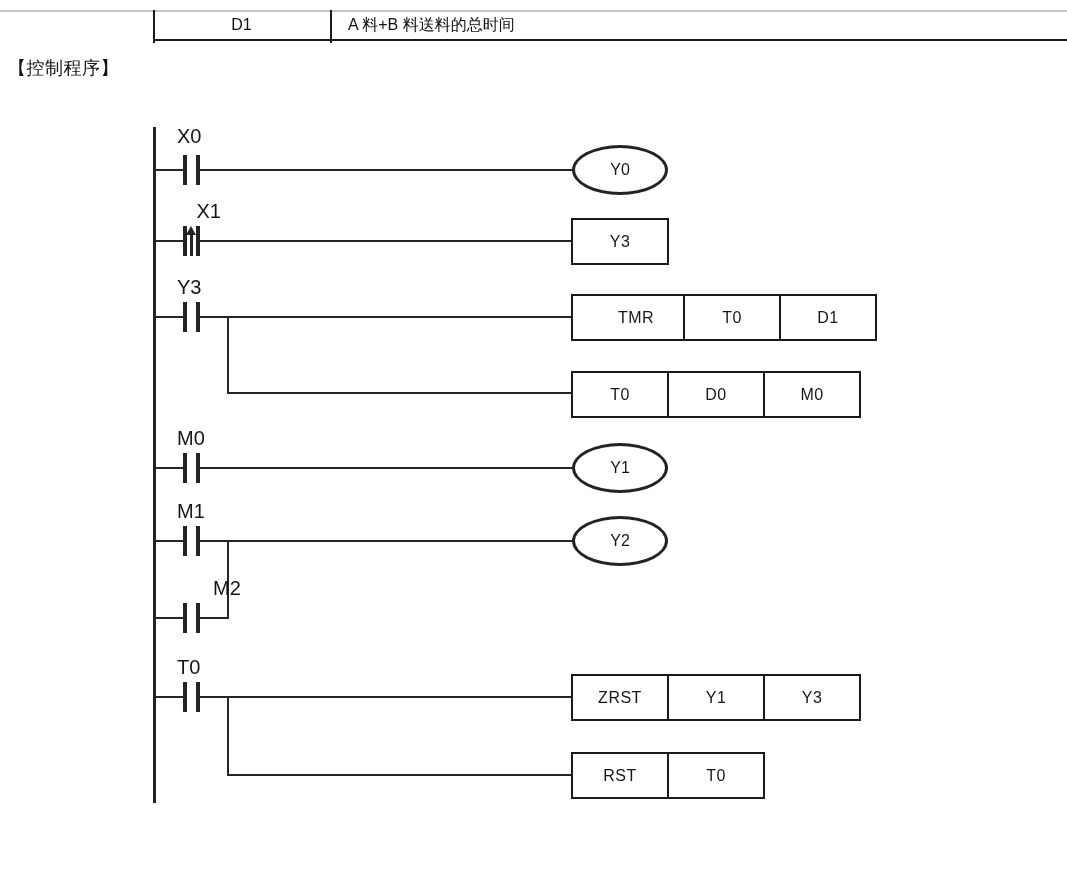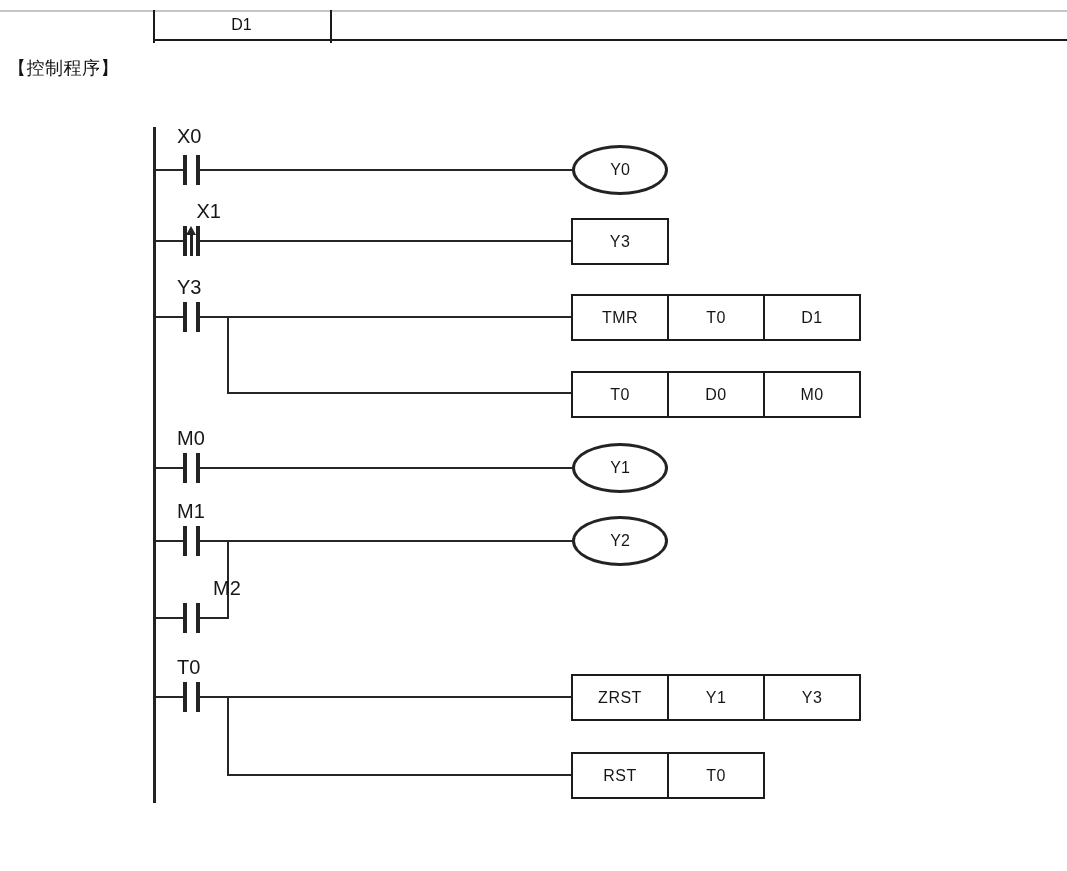--- a/index.html
+++ b/index.html
@@ -54,20 +54,21 @@
 </head>
 <body>
 
 <div class="page">
 
   <div class="page-divider"></div>
   <div class="tv" style="left:153px;"></div>
   <div class="tv" style="left:330px;"></div>
   <div class="tb" style="left:153px;width:914px;"></div>
   <div class="tcell key">D1</div>
+  <div class="tcell desc">A 料+B 料送料的总时间</div>
 
   <div class="heading">【控制程序】</div>
 
   <div>
 
     <div class="rail"></div>
 
     <div>
       <div class="clabel" style="left:177px;top:128px;">X0</div>
       <div class="hline" style="left:156px;top:169px;width:27px;"></div>
@@ -89,21 +90,21 @@
         <div class="cell">Y3</div>
       </div>
     </div>
 
     <div>
       <div class="clabel" style="left:177px;top:279px;">Y3</div>
       <div class="hline" style="left:156px;top:316px;width:27px;"></div>
       <div class="cbar" style="left:183px;top:302px;"></div>
       <div class="cbar" style="left:196px;top:302px;"></div>
       <div class="hline" style="left:200px;top:316px;width:371px;"></div>
-      <div class="lbox" style="top:294px;">
+      <div class="lbox" style="top:294px;padding-left:16px;">
         <div class="cell">TMR</div>
         <div class="cell">T0</div>
         <div class="cell">D1</div>
       </div>
       <div class="vline" style="left:227px;top:316px;height:78px;"></div>
       <div class="hline" style="left:227px;top:392px;width:344px;"></div>
       <div class="lbox" style="top:371px;">
         <div class="cell">T0</div>
         <div class="cell">D0</div>
         <div class="cell">M0</div>

